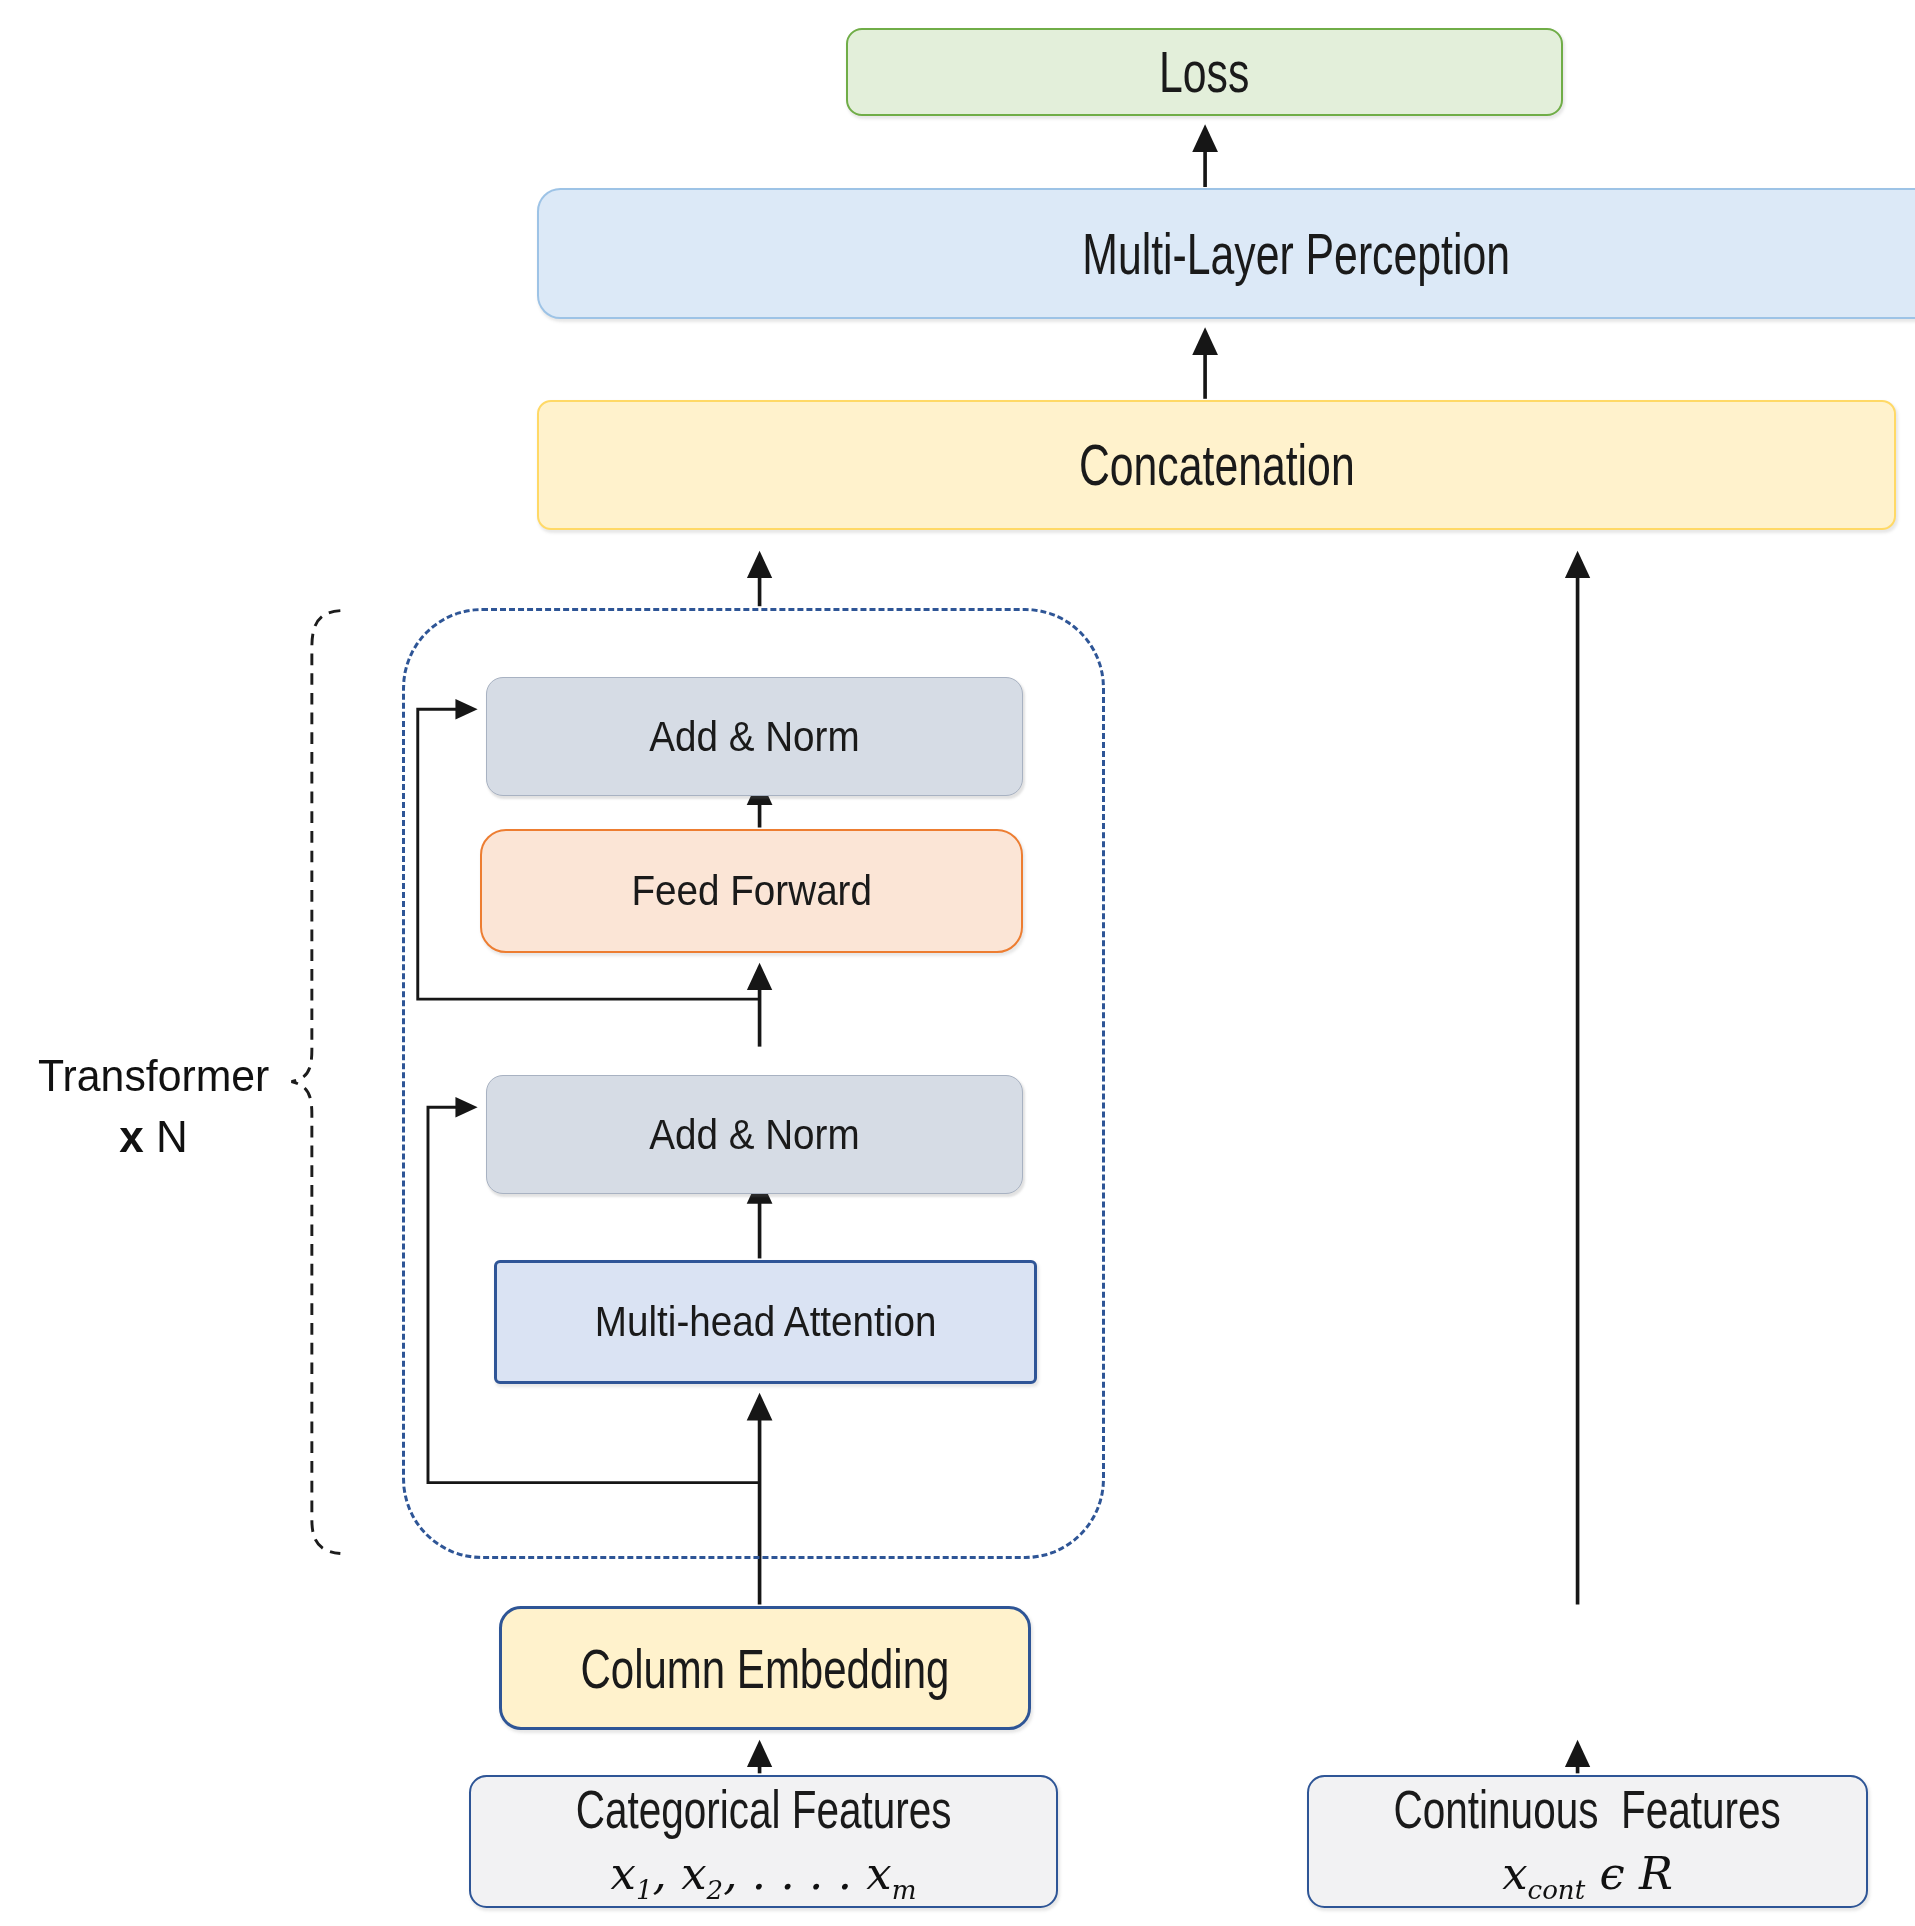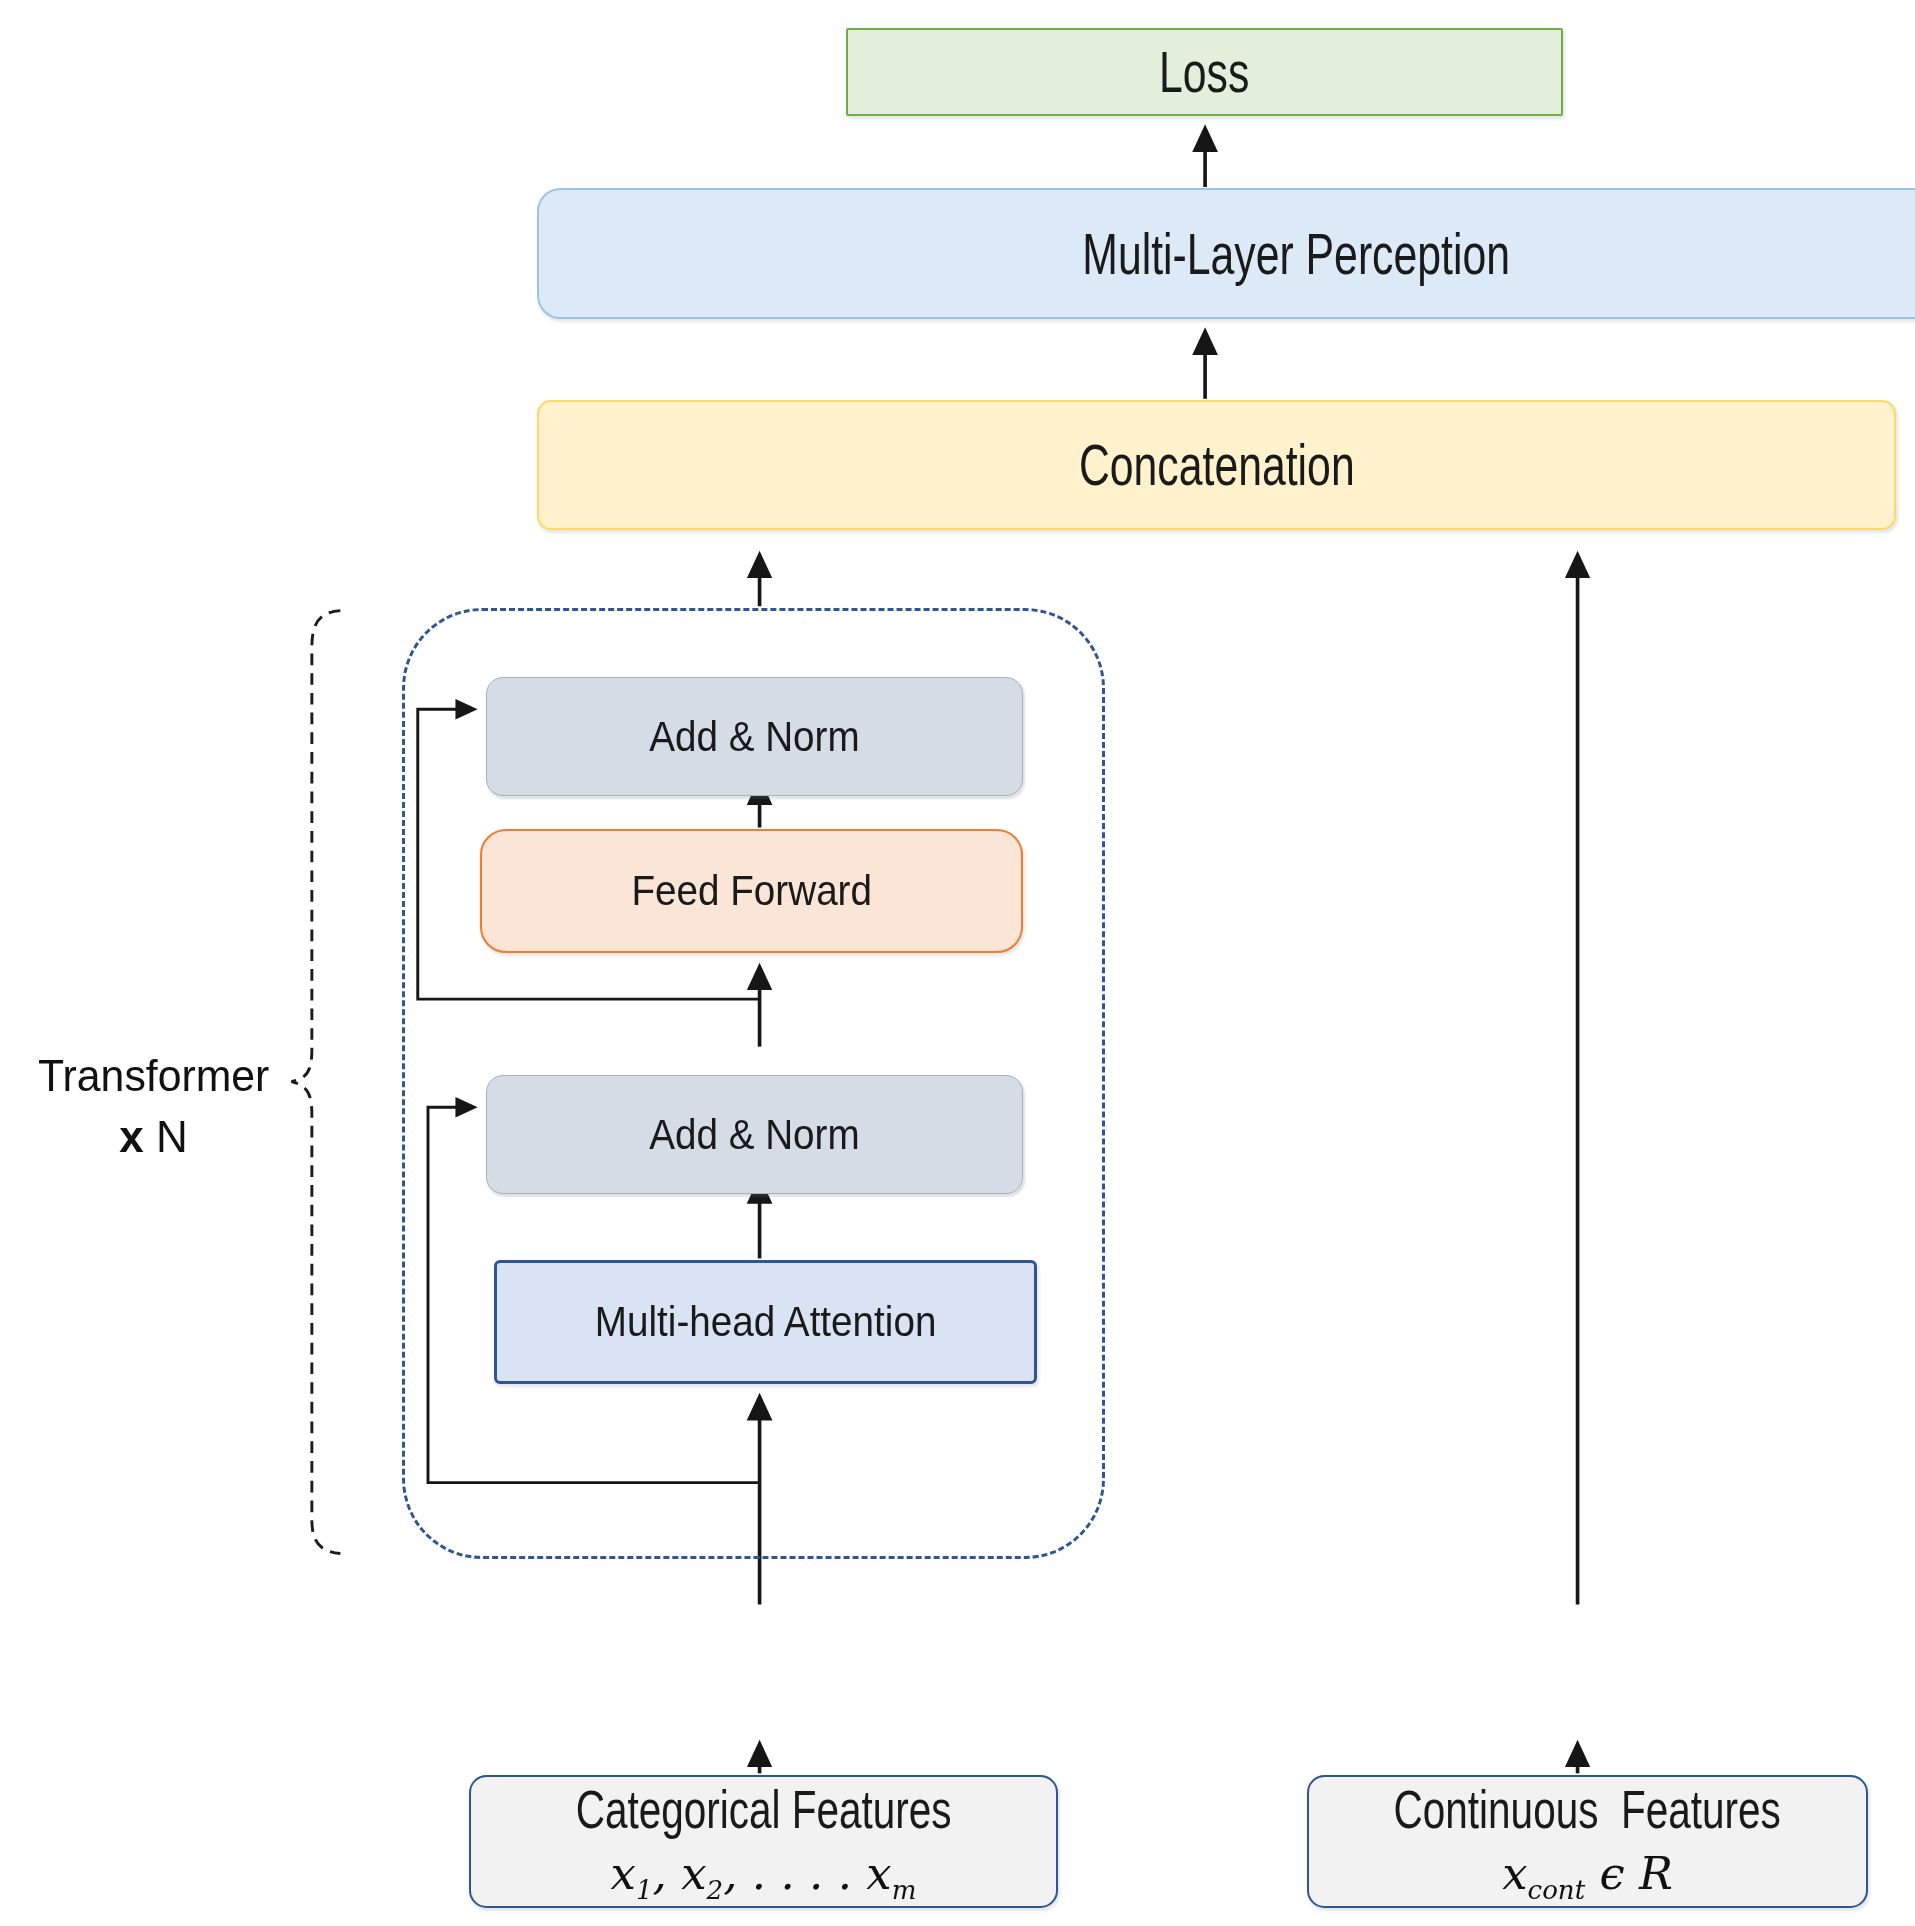--- a/index.html
+++ b/index.html
@@ -14,21 +14,21 @@
     position:absolute;
     display:flex;align-items:center;justify-content:center;
     box-sizing:border-box;
     text-align:center;
     color:#1a1a1a;
     box-shadow:1.5px 2.2px 2.9px rgba(120,120,120,0.18);
   }
   .tx{display:inline-block;white-space:nowrap;}
   .nw{font-size:57px;transform:scaleX(0.75);transform-origin:center;}
   .rg{font-size:42px;transform:scaleX(0.92);transform-origin:center;}
-  .loss{background:var(--loss_fill);border:2.2px solid var(--loss_border);border-radius:2px;}
+  .loss{background:var(--loss_fill);border:2.2px solid var(--loss_border);border-radius:16px;}
   .mlp{background:var(--mlp_fill);border:2.2px solid var(--mlp_border);border-radius:23.4px;}
   .concat{background:var(--concat_fill);border:2.2px solid var(--concat_border);border-radius:14px;}
   .addnorm{background:var(--addnorm_fill);border:1.5px solid var(--addnorm_border);border-radius:17px;box-shadow:1.5px 2.2px 2.2px rgba(120,120,120,0.22);margin-top:27px;}
   .ff{background:var(--ff_fill);border:2.2px solid var(--ff_border);border-radius:26px;}
   .mha{background:var(--mha_fill);border:3.7px solid var(--mha_border);border-radius:6px;}
   .embed{background:var(--embed_fill);border:3.7px solid var(--embed_border);border-radius:22px;}
   .input{background:var(--input_fill);border:2.9px solid var(--input_border);border-radius:17.5px;flex-direction:column;gap:0;padding:7.3px 0;}
   .input .line1{font-size:54px;transform:scaleX(0.75);white-space:nowrap;}
   .formula{
     font-family:"DejaVu Serif",serif;font-style:italic;
@@ -105,20 +105,23 @@
   </div>
 
   <div class="box addnorm" style="left:486px;top:1048px;width:537px;height:119px;">
     <span class="tx rg">Add &amp; Norm</span>
   </div>
 
   <div class="box mha" style="left:494px;top:1260px;width:543px;height:124px;">
     <span class="tx rg">Multi-head Attention</span>
   </div>
 
+  <div class="box embed" style="left:499px;top:1606px;width:532px;height:124px;">
+    <span class="tx nw" style="font-size:56px;">Column Embedding</span>
+  </div>
 
   <div class="box input" style="left:469px;top:1775px;width:589px;height:133px;">
     <span class="line1">Categorical Features</span>
     <span class="formula">x<sub>1</sub>, x<sub>2</sub>, . . . . x<sub>m</sub></span>
   </div>
 
 
   <div class="box input" style="left:1307px;top:1775px;width:561px;height:133px;">
     <span class="line1">Continuous&nbsp; Features</span>
     <span class="formula">x<sub>cont</sub> ϵ R</span>

